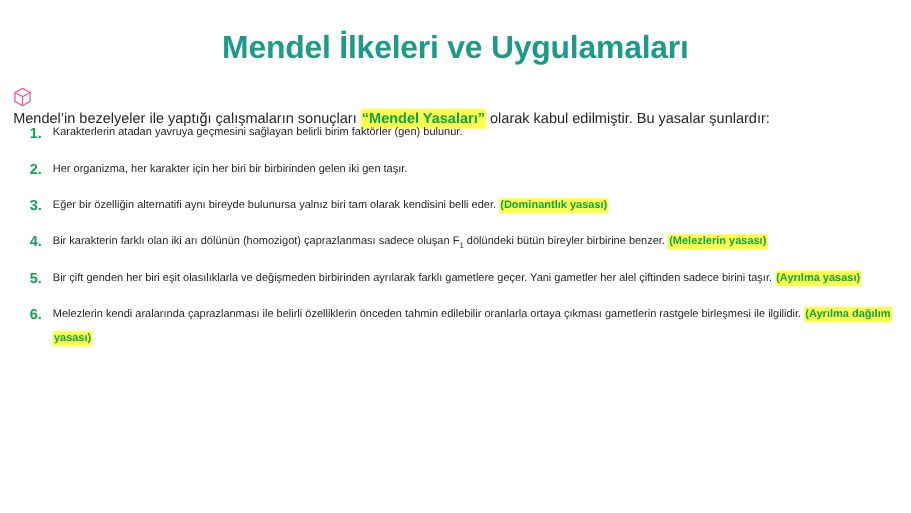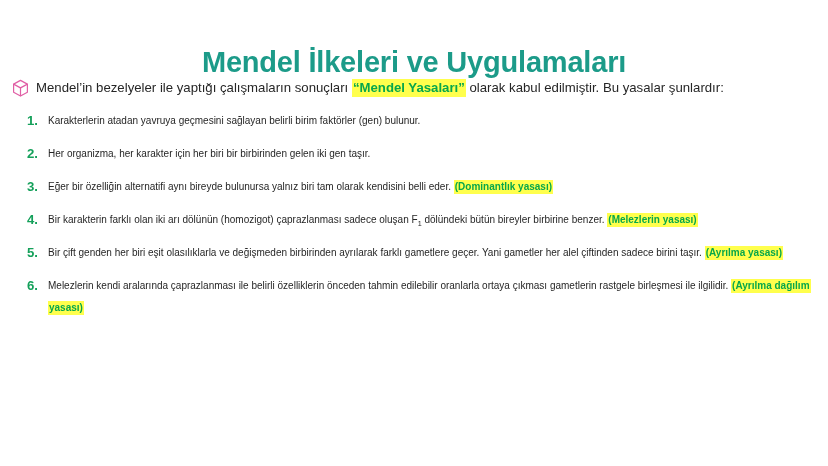--- a/index.html
+++ b/index.html
@@ -22,39 +22,40 @@
     width: 828px;
     height: 466px;
     background: #ffffff;
     box-sizing: border-box;
   }
 
   
   .doc-title {
     position: absolute;
     left: 0;
-    top: 44px;
+    top: 26px;
     width: 828px;
     text-align: center;
     font-size: 29px;
     line-height: 36px;
     font-weight: bold;
     color: #1c9b89;
     letter-spacing: -0.2px;
     white-space: nowrap;
   }
 
   
   .intro-row {
     position: absolute;
     left: 12px;
     top: 78px;
     width: 812px;
     display: flex;
     align-items: flex-start;
+    flex-direction: column;
   }
   .cube-icon {
     flex: 0 0 auto;
     width: 17px;
     height: 19px;
     margin-top: 1px;
     margin-right: 7px;
   }
   .intro-text {
     flex: 1 1 auto;

